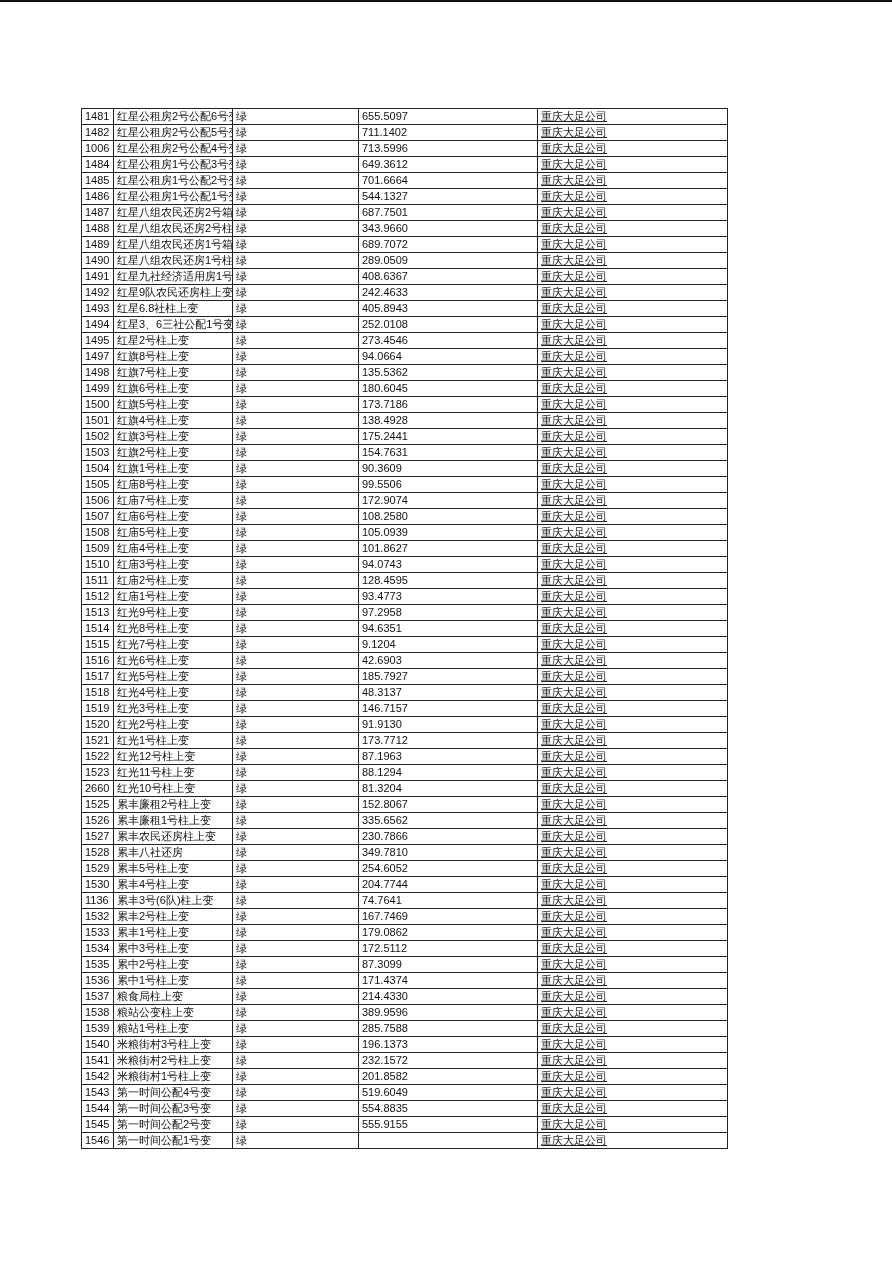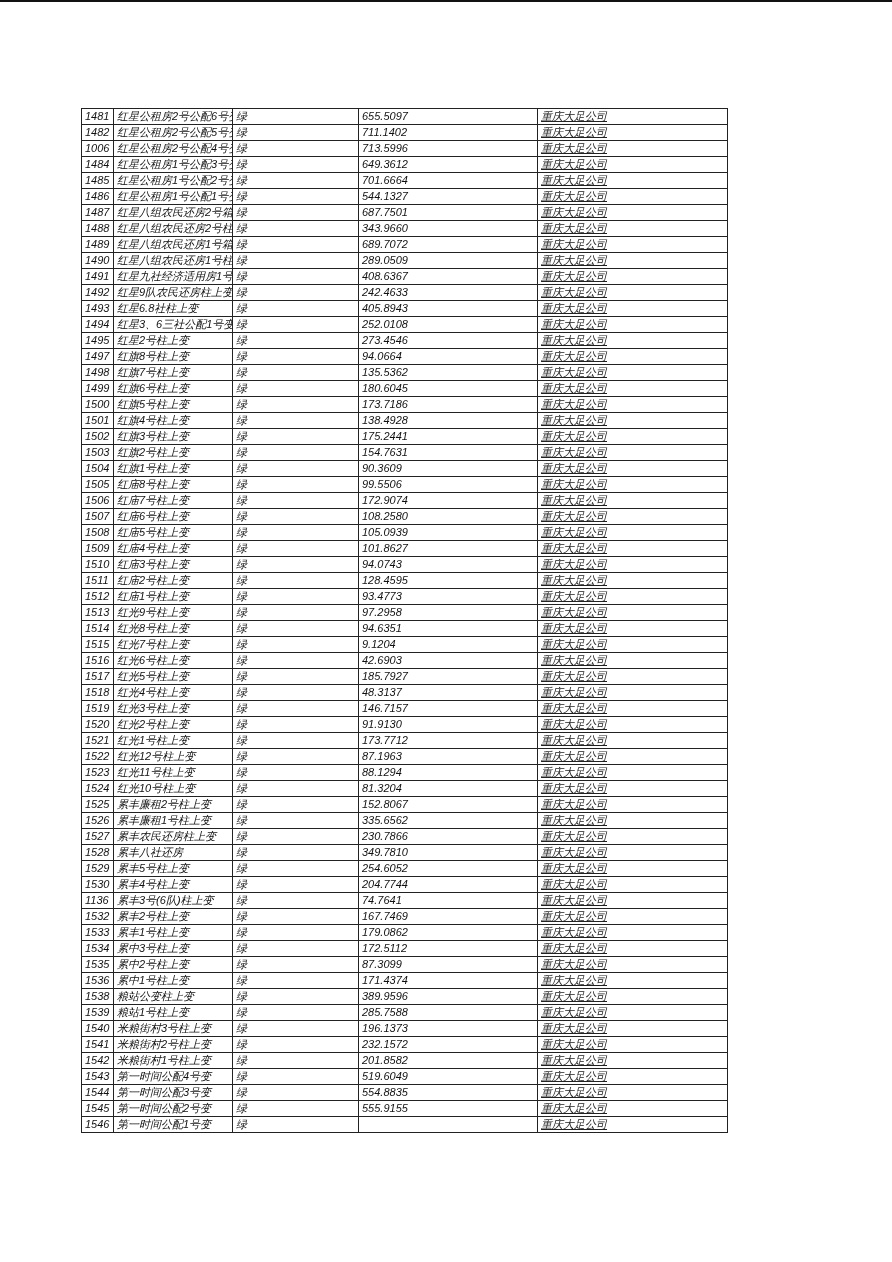--- a/index.html
+++ b/index.html
@@ -19,21 +19,20 @@
   .table-clip {
     position: absolute;
     left: 81px; top: 108px;
     width: 648px; height: 1046px;
     overflow: hidden;
   }
   table.grid {
     border-collapse: collapse;
     table-layout: fixed;
     width: 646px;
-    font-style: italic;
   }
   table.grid td {
     border: 1px solid #222222;
     height: 15px;
     line-height: 15px;
     font-size: 11px;
     padding: 0 0 0 3px;
     overflow: hidden;
     white-space: nowrap;
     vertical-align: middle;
@@ -355,21 +354,21 @@
           <td class="c-company"><span class="link">重庆大足公司</span></td>
         </tr>
         <tr>
           <td class="c-num">1523</td>
           <td class="c-name">红光11号柱上变</td>
           <td class="c-status">绿</td>
           <td class="c-value">88.1294</td>
           <td class="c-company"><span class="link">重庆大足公司</span></td>
         </tr>
         <tr>
-          <td class="c-num">1524</td>
+          <td class="c-num">2660</td>
           <td class="c-name">红光10号柱上变</td>
           <td class="c-status">绿</td>
           <td class="c-value">81.3204</td>
           <td class="c-company"><span class="link">重庆大足公司</span></td>
         </tr>
         <tr>
           <td class="c-num">1525</td>
           <td class="c-name">累丰廉租2号柱上变</td>
           <td class="c-status">绿</td>
           <td class="c-value">152.8067</td>
@@ -443,20 +442,27 @@
           <td class="c-name">累中2号柱上变</td>
           <td class="c-status">绿</td>
           <td class="c-value">87.3099</td>
           <td class="c-company"><span class="link">重庆大足公司</span></td>
         </tr>
         <tr>
           <td class="c-num">1536</td>
           <td class="c-name">累中1号柱上变</td>
           <td class="c-status">绿</td>
           <td class="c-value">171.4374</td>
+          <td class="c-company"><span class="link">重庆大足公司</span></td>
+        </tr>
+        <tr>
+          <td class="c-num">1537</td>
+          <td class="c-name">粮食局柱上变</td>
+          <td class="c-status">绿</td>
+          <td class="c-value">214.4330</td>
           <td class="c-company"><span class="link">重庆大足公司</span></td>
         </tr>
         <tr>
           <td class="c-num">1538</td>
           <td class="c-name">粮站公变柱上变</td>
           <td class="c-status">绿</td>
           <td class="c-value">389.9596</td>
           <td class="c-company"><span class="link">重庆大足公司</span></td>
         </tr>
         <tr>

